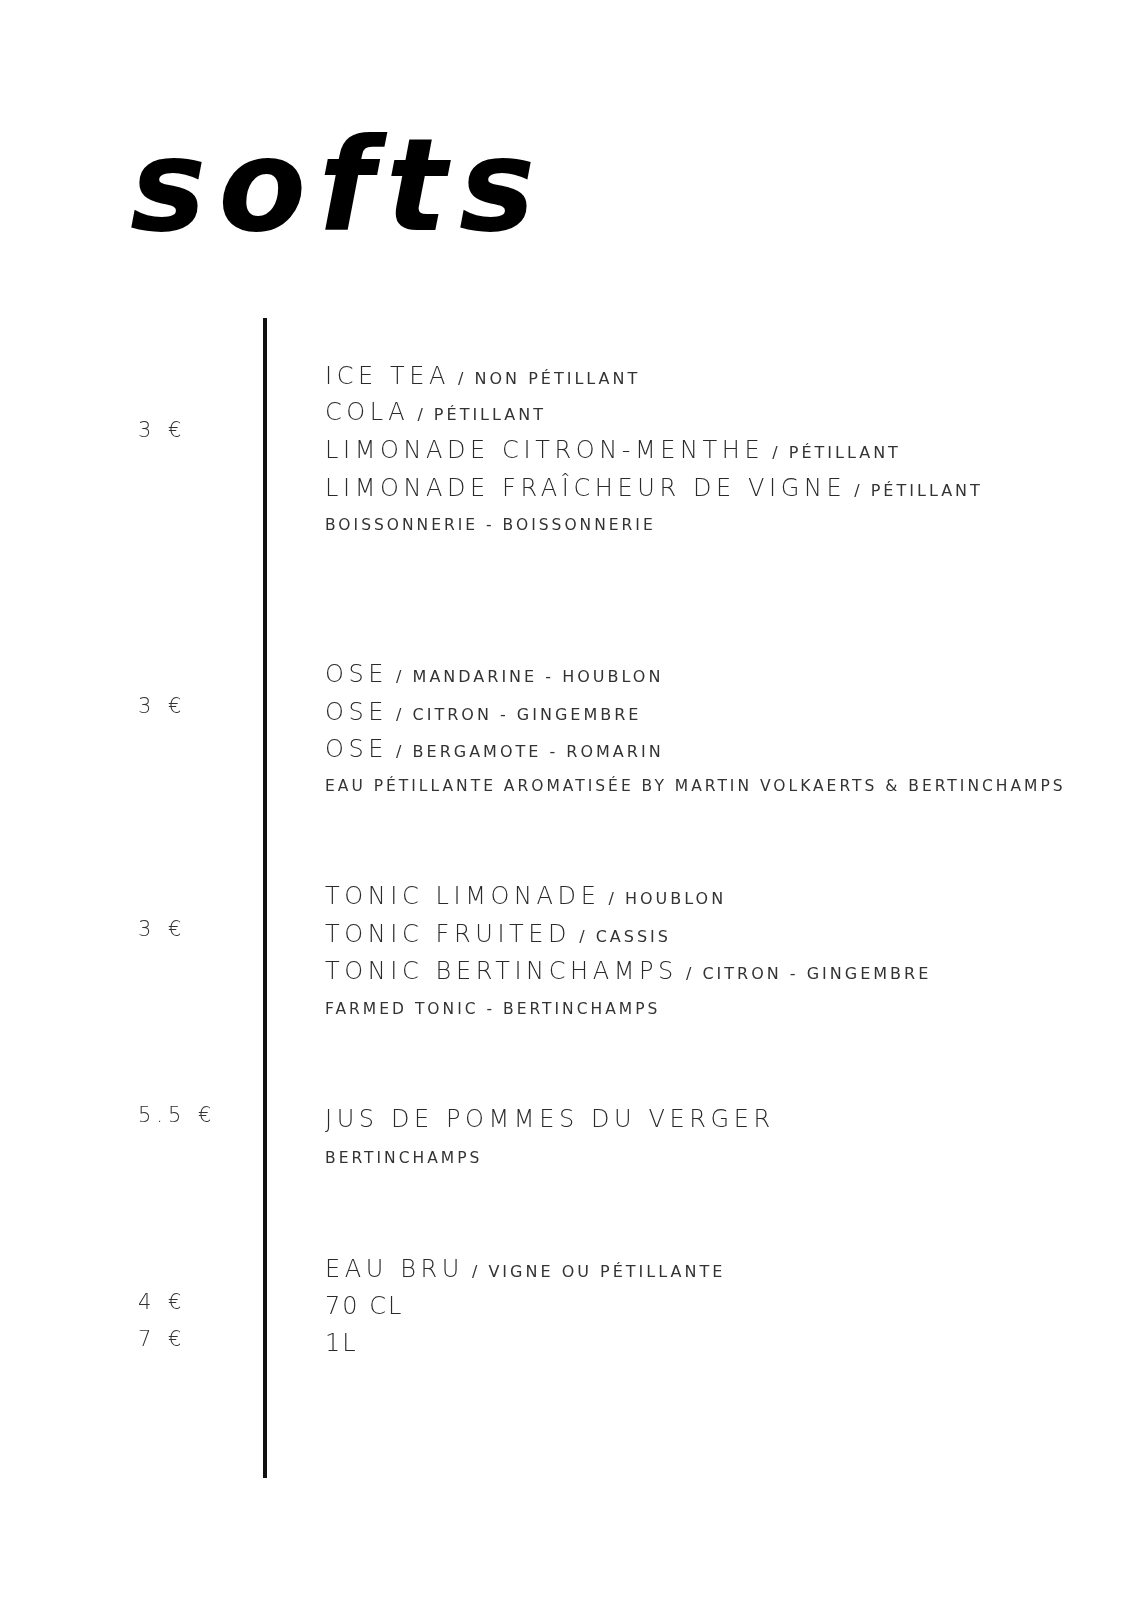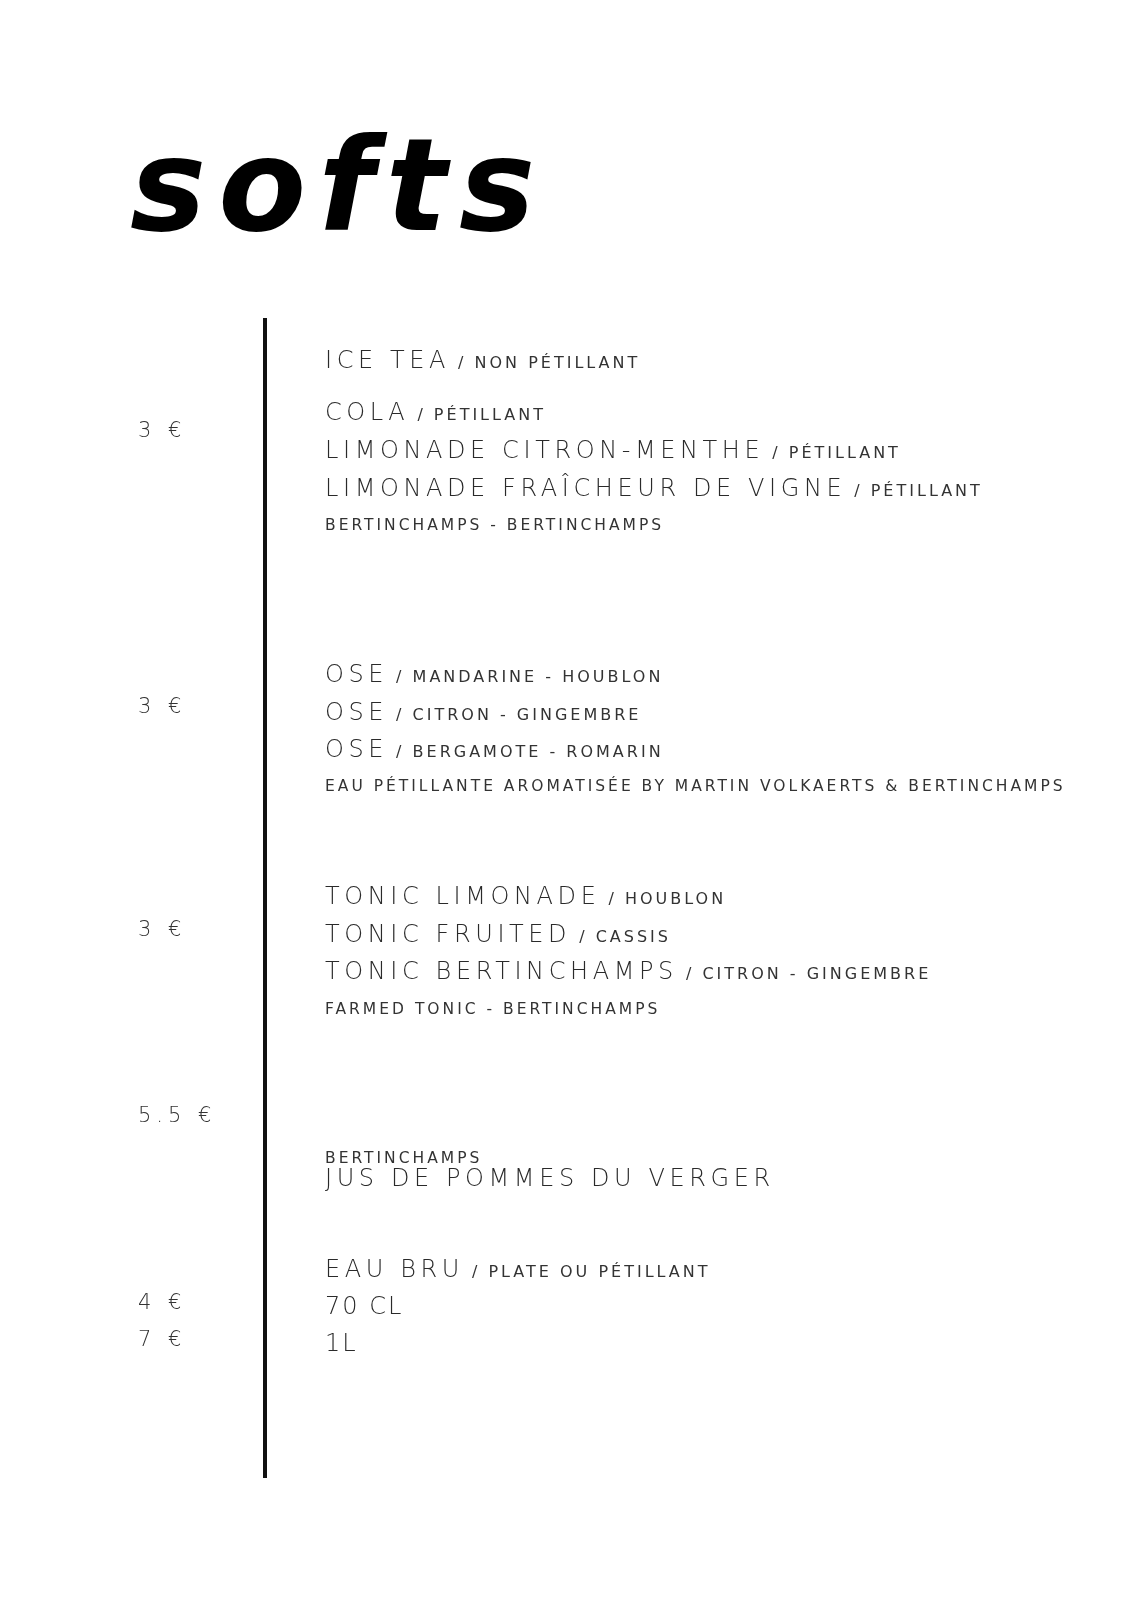--- a/index.html
+++ b/index.html
@@ -19,39 +19,39 @@
 
 <div class="title">
   <svg viewBox="0 0 500 150">
     <text x="0" y="112" font-family="DejaVu Sans, sans-serif" font-weight="bold" font-style="italic" font-size="128" letter-spacing="12" fill="#000">softs</text>
   </svg>
 </div>
 
 <div class="divider"></div>
 
 <div class="price" style="top:418px">3 €</div>
-<div class="item" style="top:346px"><span class="main">ICE TEA</span><span class="sub">/ NON PÉTILLANT</span></div>
+<div class="item" style="top:362px"><span class="main">ICE TEA</span><span class="sub">/ NON PÉTILLANT</span></div>
 <div class="item" style="top:398px"><span class="main">COLA</span><span class="sub">/ PÉTILLANT</span></div>
 <div class="item" style="top:436px"><span class="main">LIMONADE CITRON-MENTHE</span><span class="sub">/ PÉTILLANT</span></div>
 <div class="item" style="top:474px"><span class="main">LIMONADE FRAÎCHEUR DE VIGNE</span><span class="sub">/ PÉTILLANT</span></div>
-<div class="note" style="top:516px">BERTINCHAMPS - BERTINCHAMPS</div>
+<div class="note" style="top:516px">BOISSONNERIE - BOISSONNERIE</div>
 
 <div class="price" style="top:694px">3 €</div>
 <div class="item" style="top:660px"><span class="main">OSE</span><span class="sub">/ MANDARINE - HOUBLON</span></div>
 <div class="item" style="top:698px"><span class="main">OSE</span><span class="sub">/ CITRON - GINGEMBRE</span></div>
 <div class="item" style="top:735px"><span class="main">OSE</span><span class="sub">/ BERGAMOTE - ROMARIN</span></div>
 <div class="note" style="top:777px">EAU PÉTILLANTE AROMATISÉE BY MARTIN VOLKAERTS &amp; BERTINCHAMPS</div>
 
 <div class="price" style="top:917px">3 €</div>
 <div class="item" style="top:882px"><span class="main">TONIC LIMONADE</span><span class="sub">/ HOUBLON</span></div>
 <div class="item" style="top:920px"><span class="main">TONIC FRUITED</span><span class="sub">/ CASSIS</span></div>
 <div class="item" style="top:957px"><span class="main">TONIC BERTINCHAMPS</span><span class="sub">/ CITRON - GINGEMBRE</span></div>
 <div class="note" style="top:1000px">FARMED TONIC - BERTINCHAMPS</div>
 
 <div class="price" style="top:1103px">5.5 €</div>
-<div class="item" style="top:1164px"><span class="main">JUS DE POMMES DU VERGER</span></div>
+<div class="item" style="top:1105px"><span class="main">JUS DE POMMES DU VERGER</span></div>
 <div class="note" style="top:1149px">BERTINCHAMPS</div>
 
 <div class="price" style="top:1290px">4 €</div>
 <div class="price" style="top:1327px">7 €</div>
-<div class="item" style="top:1255px"><span class="main">EAU BRU</span><span class="sub">/ PLATE OU PÉTILLANT</span></div>
+<div class="item" style="top:1255px"><span class="main">EAU BRU</span><span class="sub">/ VIGNE OU PÉTILLANTE</span></div>
 <div class="item" style="top:1292px"><span class="main" style="letter-spacing:2px">70 CL</span></div>
 <div class="item" style="top:1329px"><span class="main" style="letter-spacing:2px">1L</span></div>
 
 </body></html>

